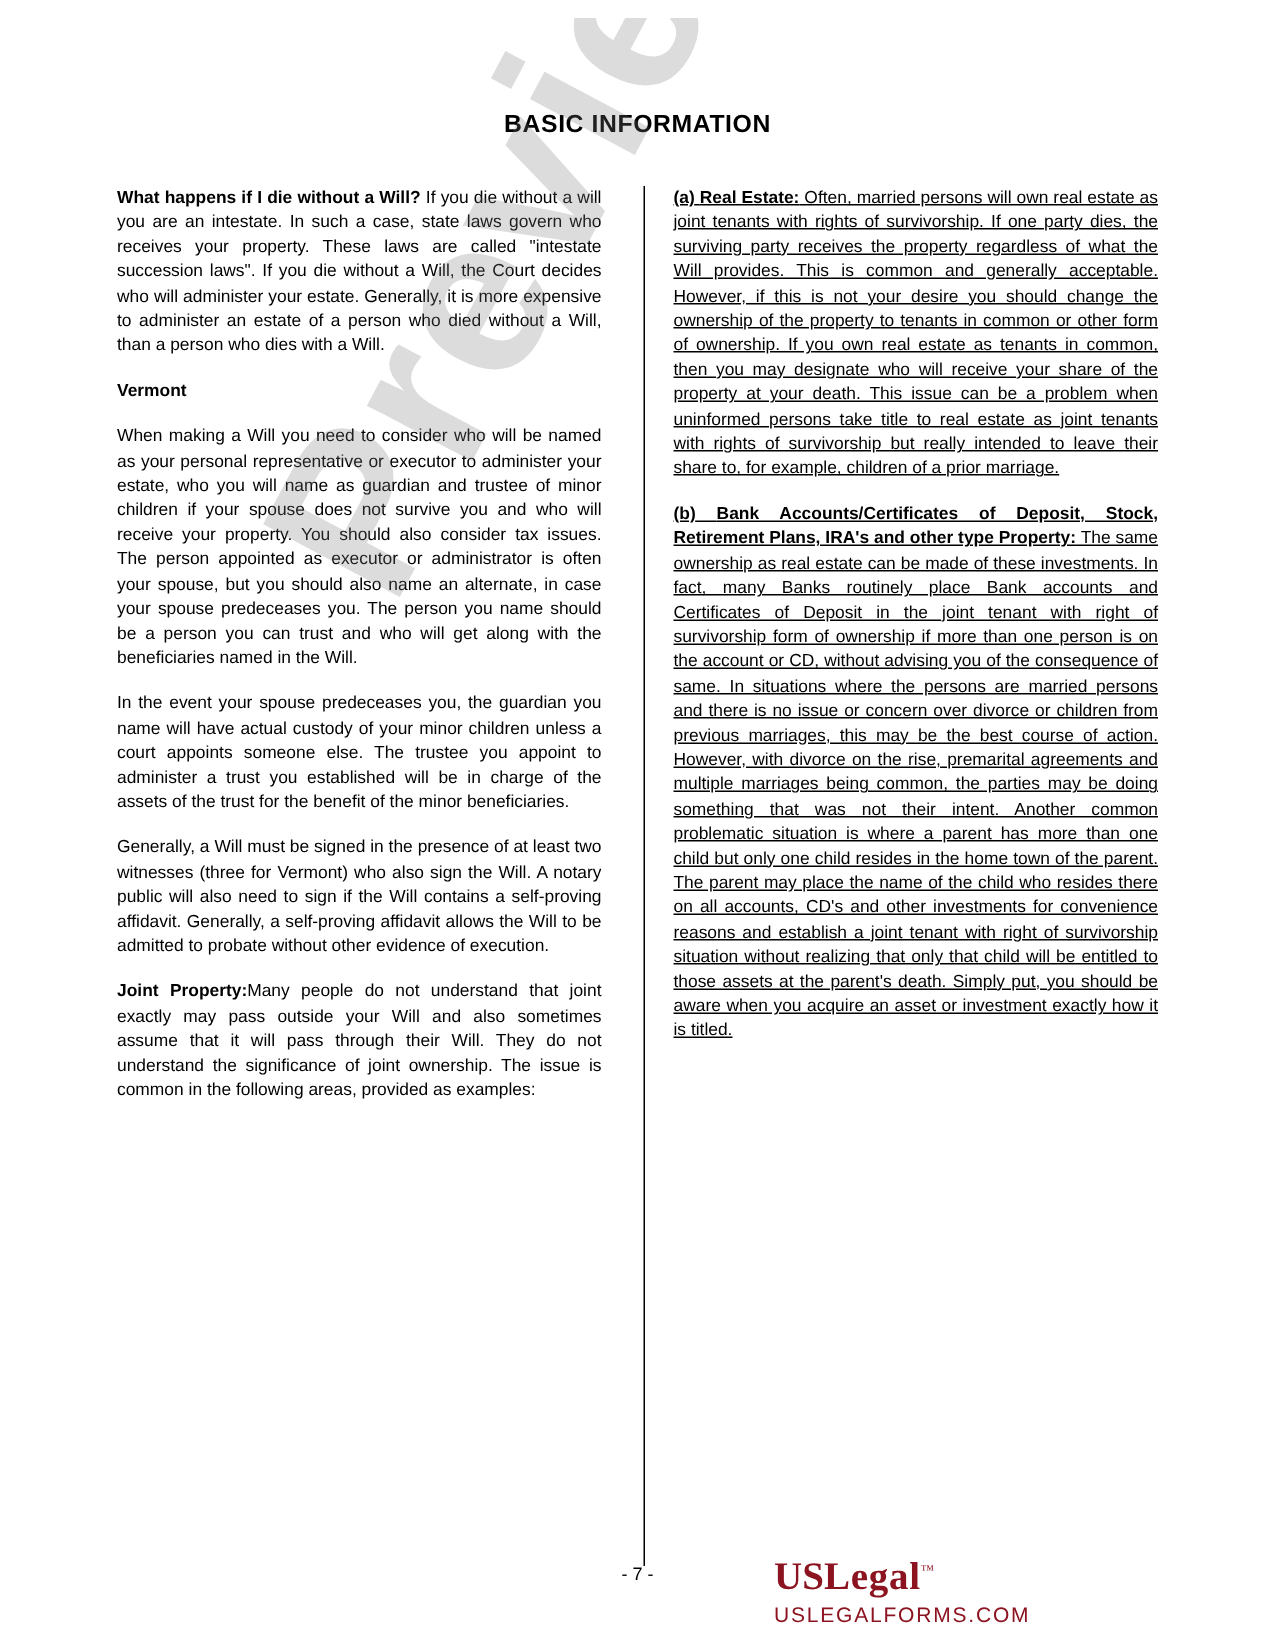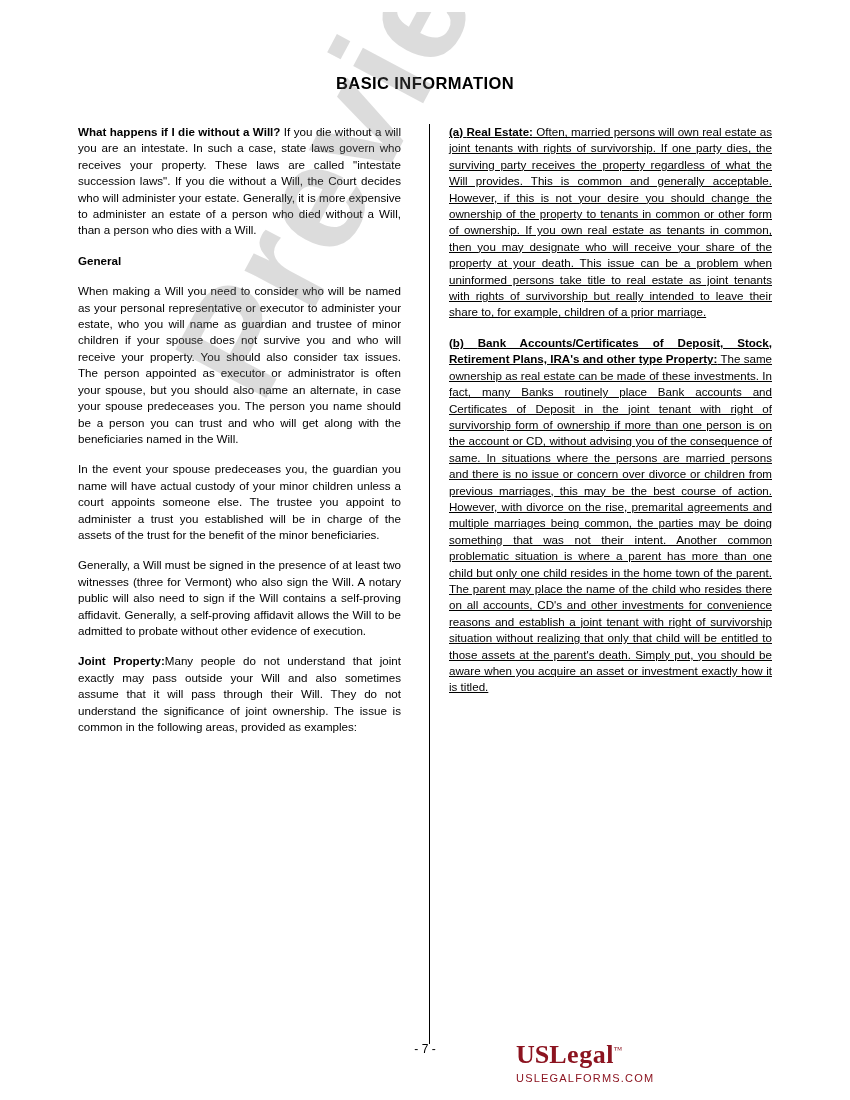--- a/index.html
+++ b/index.html
@@ -112,21 +112,21 @@
     line-height: 1;
   }
   .logo-main .us { letter-spacing: 0px; }
   .logo-tm {
     font-size: 9px;
     vertical-align: super;
     font-weight: normal;
   }
   .logo-sub {
     margin-top: 4px;
-    font-size: 11px;
+    font-size: 14px;
     color: #8c1420;
     letter-spacing: 1.2px;
     font-family: "Liberation Sans", sans-serif;
   }
 </style>
 </head>
 <body>
 
 <div class="page">
 
@@ -134,21 +134,21 @@
 
   <div class="divider"></div>
 
   <div class="columns">
 
     <div class="col col-left">
 
 
       <p><span class="b">What happens if I die without a Will?</span><span>  If you die without a will you are an intestate.  In such a case, state laws govern who receives your property.  These laws are called "intestate succession laws".  If you die without a Will, the Court decides who will administer your estate.   Generally, it is more expensive to administer an estate of a person who died without a Will, than a person who dies with a Will.</span></p>
 
-      <p class="heading">General</p>
+      <p class="heading">Vermont</p>
 
       <p>When making a Will you need to consider who will be named as your personal representative or executor to administer your estate, who you will name as guardian and trustee of minor children if your spouse does not survive you and who will receive your property.  You should also consider tax issues.  The person appointed as executor or administrator is often your spouse, but you should also name an alternate, in case your spouse predeceases you.  The person you name should be a person you can trust and who will get along with the beneficiaries named in the Will.</p>
 
       <p>In the event your spouse predeceases you, the guardian you name will have actual custody of your minor children unless a court appoints someone else.  The trustee you appoint to administer a trust you established will be in charge of the assets of the trust for the benefit of the minor beneficiaries.</p>
 
       <p>Generally, a Will must be signed in the presence of at least two witnesses (three for Vermont) who also sign the Will.  A notary public will also need to sign if the Will contains a    self-proving affidavit.  Generally, a self-proving affidavit allows the Will to be admitted to probate without other evidence of execution.</p>
 
       <p><span class="b">Joint Property:</span><span>Many people do not understand that joint exactly may pass outside your Will and also sometimes assume that it will pass through their Will.  They do not understand the significance of joint ownership.  The issue is common in the following areas, provided as examples:</span></p>
     </div>
 

